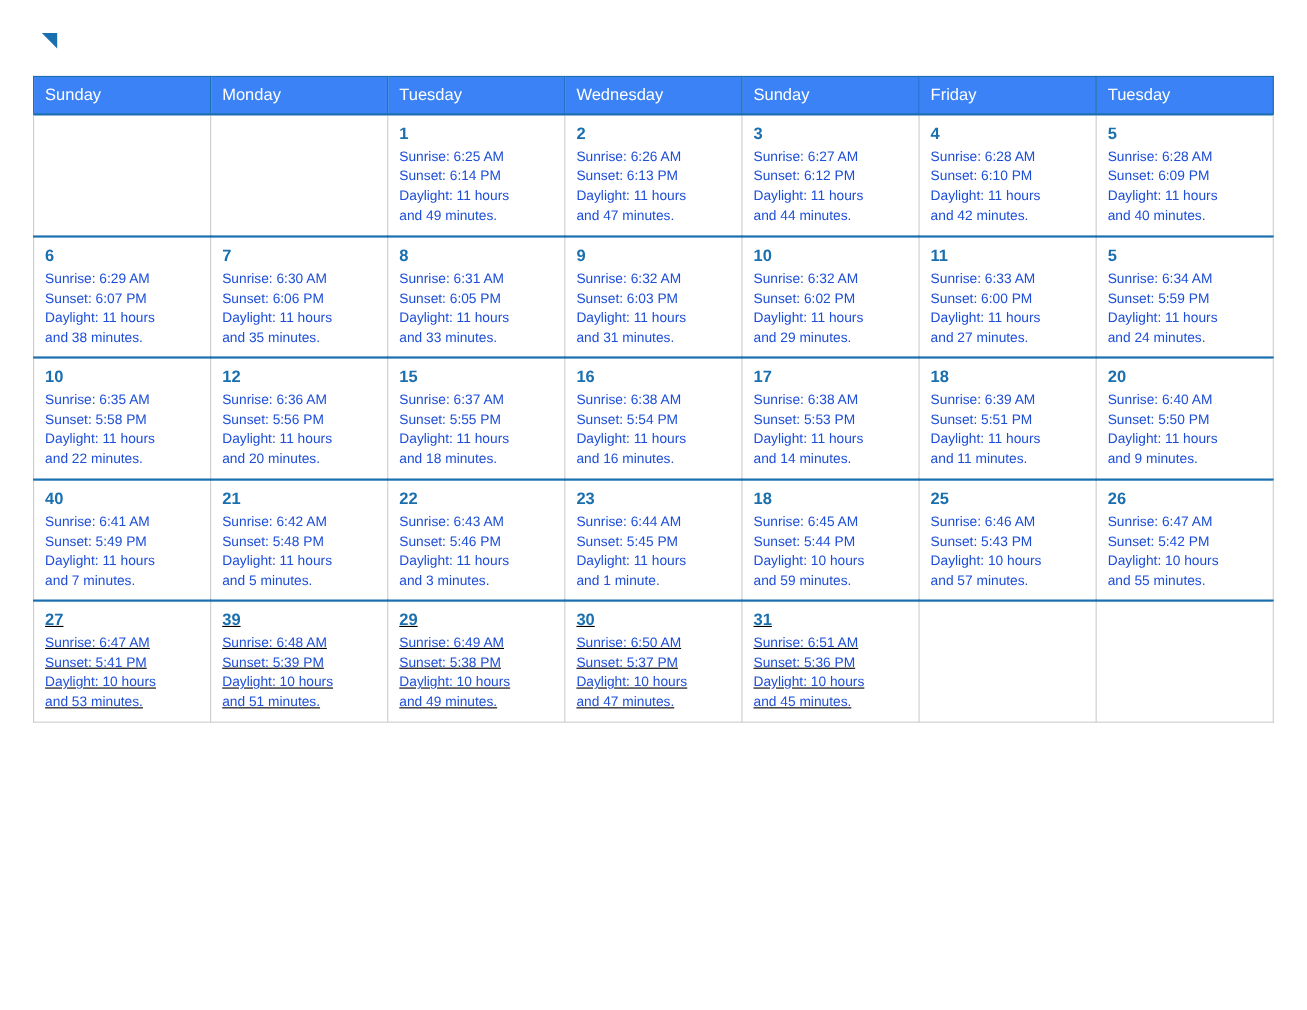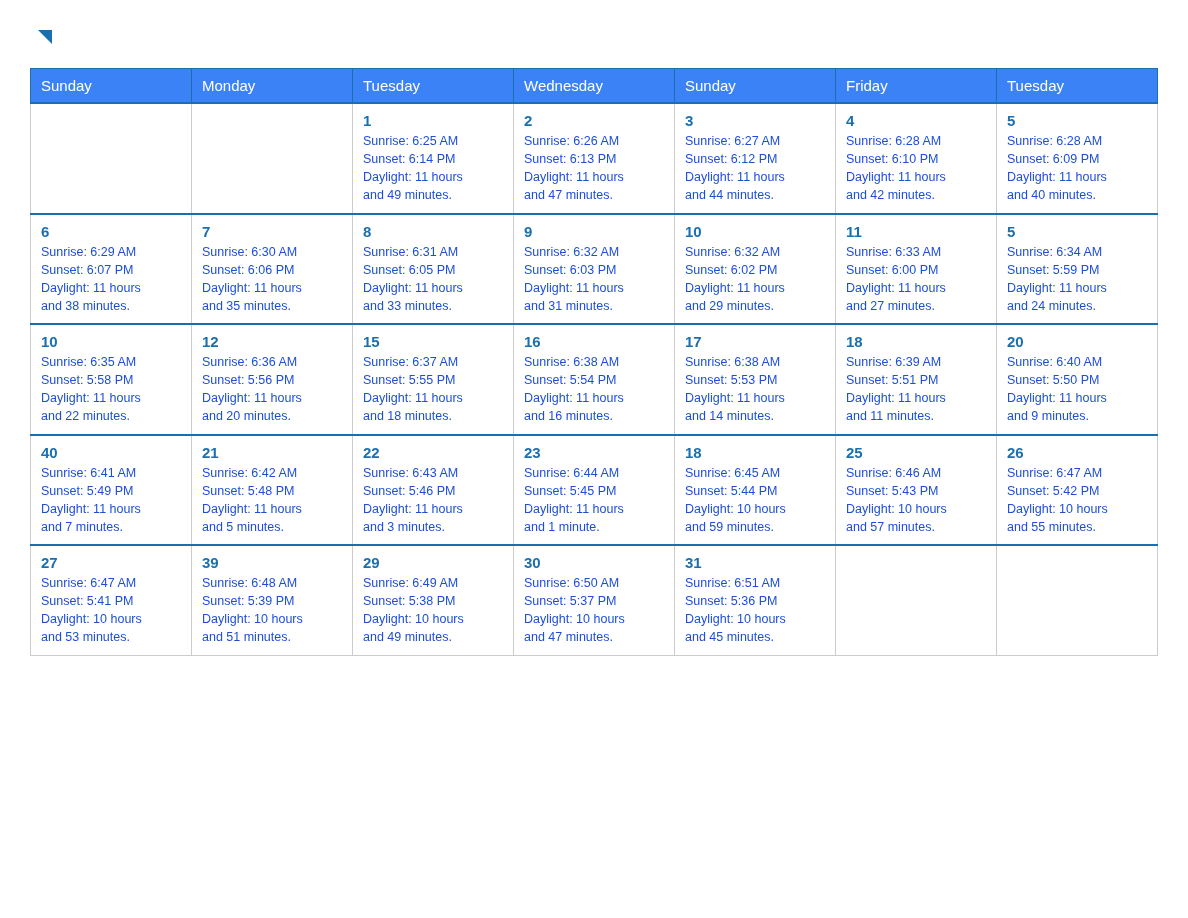--- a/index.html
+++ b/index.html
@@ -85,20 +85,21 @@
     .day-info {
       color: #1d4ed8;
       font-size: 12.5px;
       line-height: 1.45;
     }
     .calendar tr {
       border-bottom: 2px solid #1a6faf;
     }
     .calendar tbody tr:last-child {
       border-bottom: none;
+      text-decoration: underline;
     }
     .empty-cell {
       background: #fff;
     }
   </style>
 </head>
 <body>
 
 <div class="header">
   <div class="logo">

